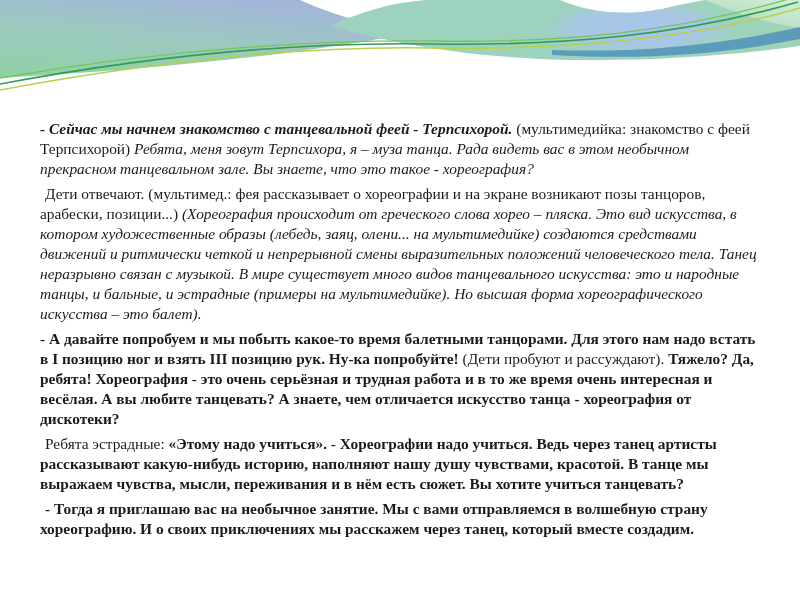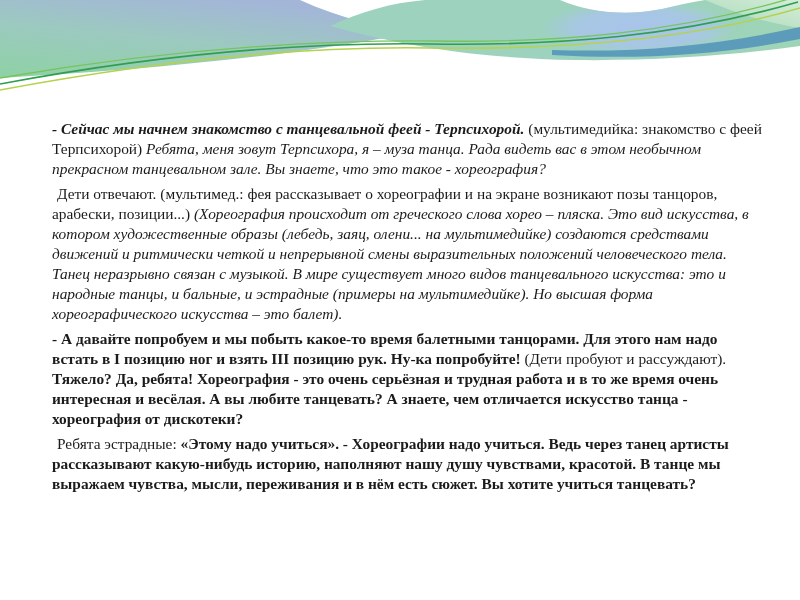--- a/index.html
+++ b/index.html
@@ -13,21 +13,21 @@
   .waves { position:absolute; top:0; left:0; display:block; }
   .text-block {
     position:absolute;
     left:40px; top:119px;
     width:722px;
     font-size:15.4px;
     line-height:20px;
     color:#1b1b1b;
     text-align:left;
   }
-  .text-block p { margin:0 0 5px 12px; }
+  .text-block p { margin:0 0 5px 0; }
   .r-bold        { font-weight:bold;text-align:center; }
   .r-italic      { font-style:italic; }
   .r-bolditalic  { font-weight:bold; font-style:italic; }
   .r-regular     { font-weight:normal; font-style:normal; }
 </style>
 </head>
 <body>
 
 <div class="slide">
 
@@ -72,15 +72,16 @@
     <path fill="none" stroke-width="1.3" d="M0,78 C150,52 300,40 435,41 C560,43 675,33 792,-2" stroke="#76c45c"></path>
     <path fill="none" stroke-width="1.6" d="M0,84 C150,56 300,42 430,44 C560,46 680,36 798,2" stroke="#2f9e4f"></path>
     <path fill="none" stroke-width="1.6" d="M0,90 C150,62 300,46 430,48 C565,50 690,40 800,8" stroke="#b5d24c"></path>
   </svg>
 
   <div class="text-block">
       <p><span class="r-bolditalic">- Сейчас мы начнем знакомство с танцевальной феей - Терпсихорой. </span><span class="r-regular">(мультимедийка: знакомство с феей Терпсихорой) </span><span class="r-italic">Ребята, меня зовут Терпсихора, я – муза танца. Рада видеть вас в этом необычном прекрасном танцевальном зале. Вы знаете, что это такое - хореография?</span></p>
       <p style="text-indent: 5px;"><span class="r-regular">Дети отвечают. (мультимед.: фея рассказывает о хореографии и на экране возникают позы танцоров, арабески, позиции...) </span><span class="r-italic">(Хореография происходит от греческого слова хорео – пляска. Это вид искусства, в котором художественные образы (лебедь, заяц, олени... на мультимедийке) создаются средствами движений и ритмически четкой и непрерывной смены выразительных положений человеческого тела. Танец неразрывно связан с музыкой. В мире существует много видов танцевального искусства: это и народные танцы, и бальные, и эстрадные (примеры на мультимедийке). Но высшая форма хореографического искусства – это балет).</span></p>
       <p><span class="r-bold">- А давайте попробуем и мы побыть какое-то время балетными танцорами. Для этого нам надо встать в I позицию ног и взять III позицию рук. Ну-ка попробуйте! </span><span class="r-regular">(Дети пробуют и рассуждают). </span><span class="r-bold">Тяжело? Да, ребята! Хореография - это очень серьёзная и трудная работа и в то же время очень интересная и весёлая. А вы любите танцевать? А знаете, чем отличается искусство танца - хореография от дискотеки?</span></p>
       <p style="text-indent: 5px;"><span class="r-regular">Ребята эстрадные: </span><span class="r-bold">«Этому надо учиться». - Хореографии надо учиться. Ведь через танец артисты рассказывают какую-нибудь историю, наполняют нашу душу чувствами, красотой. В танце мы выражаем чувства, мысли, переживания и в нём есть сюжет. Вы хотите учиться танцевать?</span></p>
+      <p style="text-indent: 5px;"><span class="r-bold">- Тогда я приглашаю вас на необычное занятие. Мы с вами отправляемся в волшебную страну хореографию. И о своих приключениях мы расскажем через танец, который вместе создадим.</span></p>
     </div>
 
 </div>
 
 </body></html>

